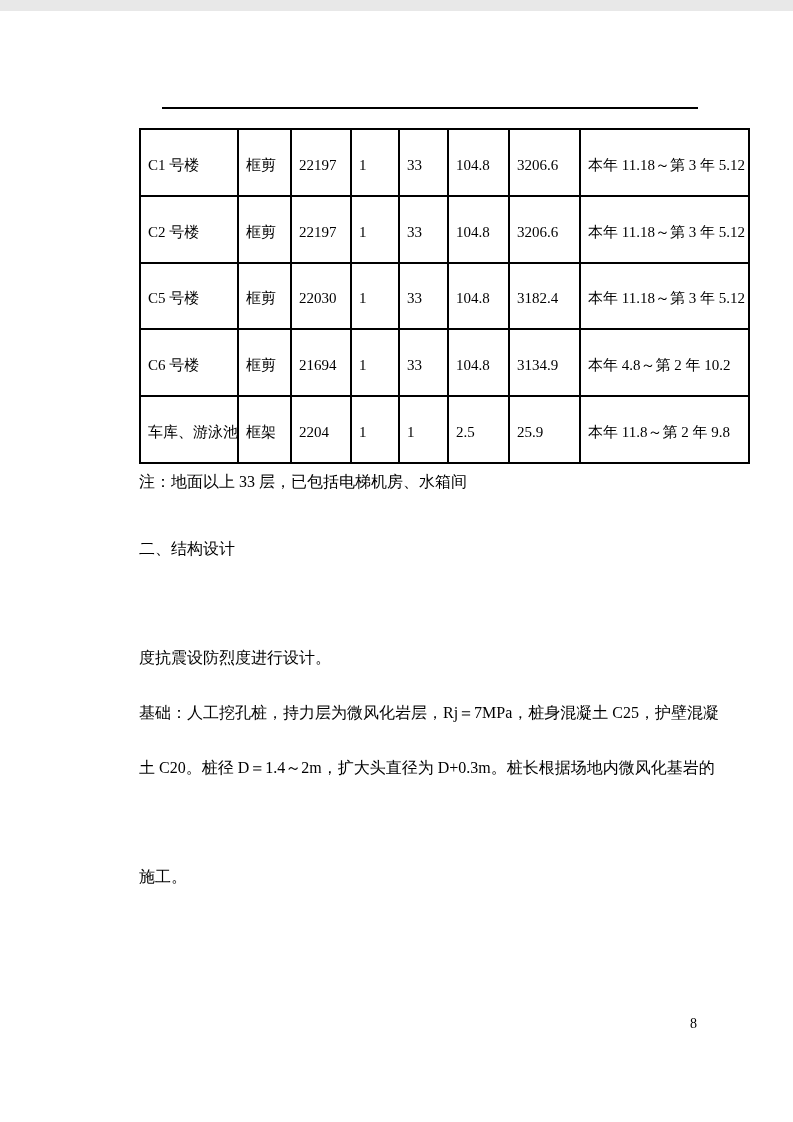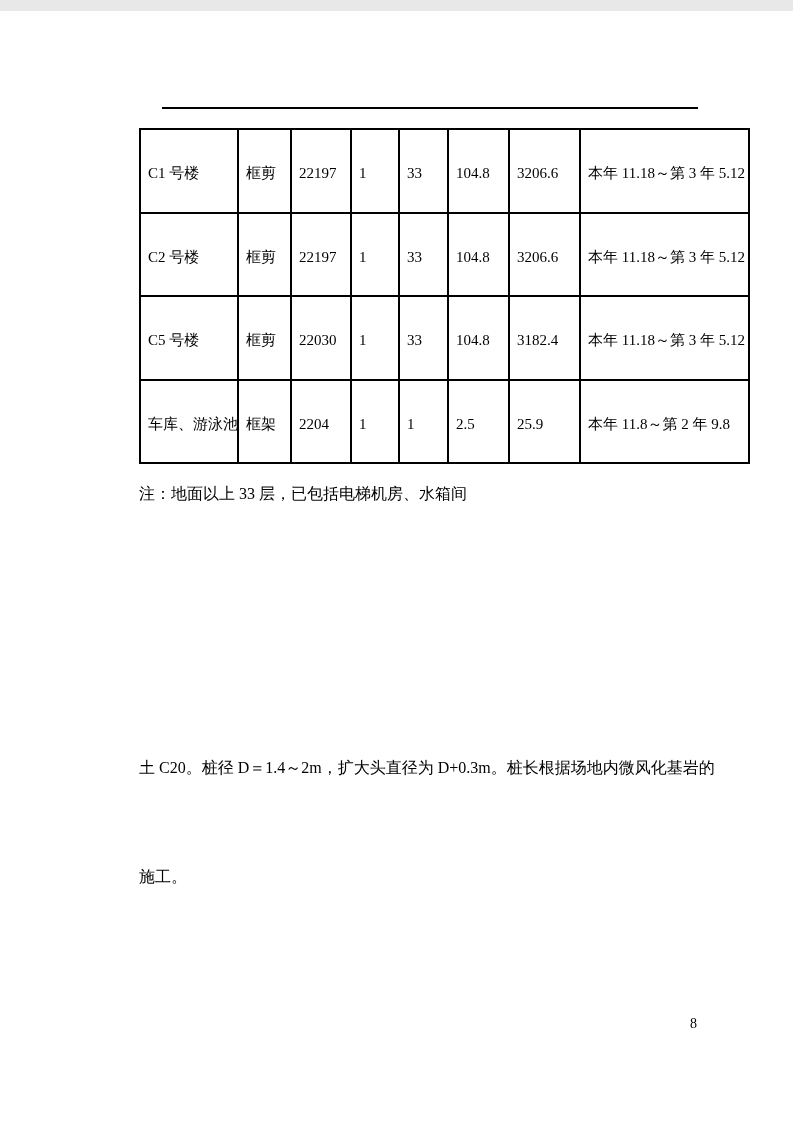--- a/index.html
+++ b/index.html
@@ -92,31 +92,44 @@
         <td>C5 号楼</td>
         <td>框剪</td>
         <td>22030</td>
         <td>1</td>
         <td>33</td>
         <td>104.8</td>
         <td>3182.4</td>
         <td>本年 11.18～第 3 年 5.12</td>
       </tr>
       <tr>
+        <td>C6 号楼</td>
+        <td>框剪</td>
+        <td>21694</td>
+        <td>1</td>
+        <td>33</td>
+        <td>104.8</td>
+        <td>3134.9</td>
+        <td>本年 4.8～第 2 年 10.2</td>
+      </tr>
+      <tr>
         <td>车库、游泳池</td>
         <td>框架</td>
         <td>2204</td>
         <td>1</td>
         <td>1</td>
         <td>2.5</td>
         <td>25.9</td>
         <td>本年 11.8～第 2 年 9.8</td>
       </tr>
     </tbody>
   </table>
 
-  <div class="bodyline" style="top:472px">注：地面以上 33 层，已包括电梯机房、水箱间</div>
+  <div class="bodyline" style="top:460px">注：地面以上 33 层，已包括电梯机房、水箱间</div>
+  <div class="bodyline" style="top:527px">二、结构设计</div>
+  <div class="bodyline" style="top:636px">度抗震设防烈度进行设计。</div>
+  <div class="bodyline" style="top:691px">基础：人工挖孔桩，持力层为微风化岩层，Rj＝7MPa，桩身混凝土 C25，护壁混凝</div>
   <div class="bodyline" style="top:746px">土 C20。桩径 D＝1.4～2m，扩大头直径为 D+0.3m。桩长根据场地内微风化基岩的</div>
   <div class="bodyline" style="top:855px">施工。</div>
 
   <div class="page-number">8</div>
 
 </div>
 
 </body></html>

